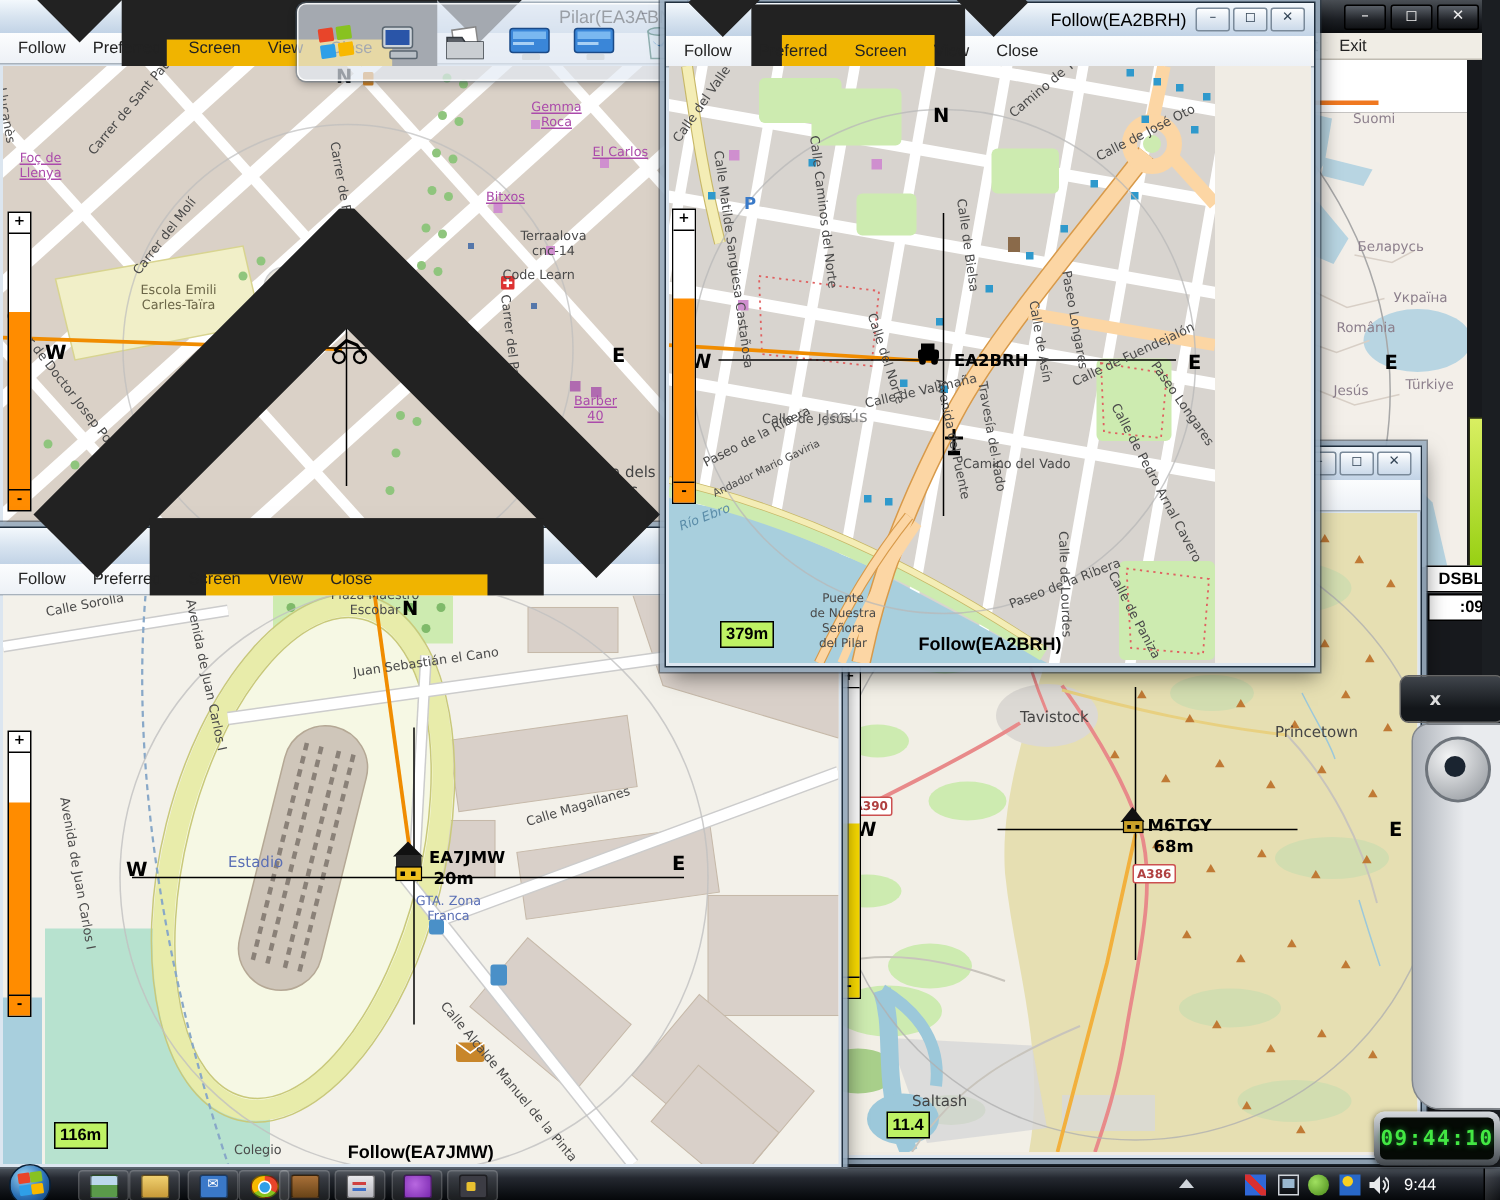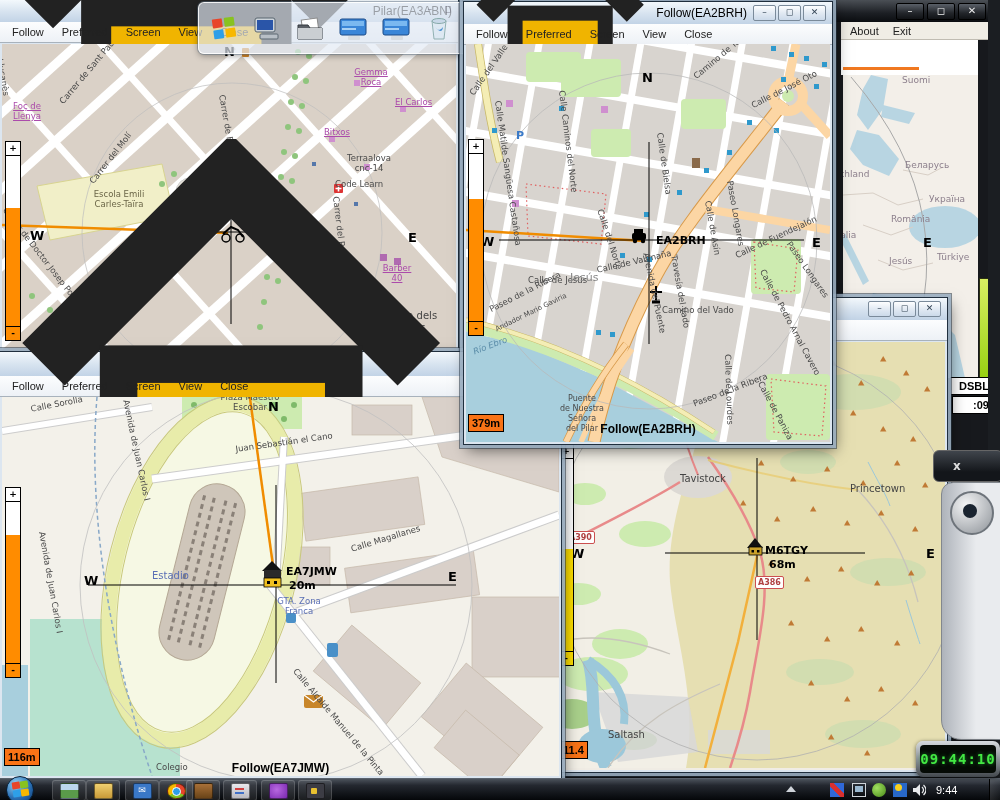--- a/index.html
+++ b/index.html
@@ -28,22 +28,22 @@
   .lbl{position:absolute;font:8.5px "DejaVu Sans",sans-serif;color:#4a4a4a;
        white-space:nowrap;transform-origin:0 0;line-height:1.15;}
   .wrap{white-space:normal;text-align:center;}
   .pk{color:#ab4bab;text-decoration:underline;}
   .br{color:#6b6648;}
   .bl{color:#5a6fb5;}
   .tn{font-size:10px;color:#444;}
   .wt{color:#5a8ca8;font-style:italic;}
   .comp{position:absolute;font:bold 13px "DejaVu Sans",sans-serif;color:#000;}
   .cs{position:absolute;font:bold 11px "DejaVu Sans",sans-serif;color:#000;white-space:nowrap;}
-  .scale{position:absolute;background:#f97316;border:1px solid #000;
-         font:bold 11px/16px "Liberation Sans",sans-serif;color:#000;padding:0 3px;height:16px;}
+  .scale{position:absolute;background:#bef264;border:1px solid #000;
+         font:bold 11px/16px "Liberation Sans",sans-serif;color:#000;padding:0 3px;height:16px;margin-left:32px;}
   .cap{position:absolute;left:0;right:0;text-align:center;
        font:bold 12px "Liberation Sans",sans-serif;color:#000;}
   .badge{position:absolute;background:#fff;border:1px solid #cc5050;color:#b04040;
          font:bold 8px/9px "DejaVu Sans",sans-serif;padding:1px 2px;border-radius:2px;}
   
   .zs{position:absolute;width:14px;border:1px solid #000;background:#fff;display:flex;flex-direction:column;}
   .zp,.zm{height:13px;font:bold 9px/13px "DejaVu Sans",sans-serif;text-align:center;flex:none;}
   .zp{border-bottom:1px solid #000;background:#fff;}
   .zw{flex:none;background:#fff;}
   .zf{flex:1;}
@@ -572,21 +572,21 @@
         <div class="zp">+</div>
         <div class="zw" style="height:33px"></div>
         <div class="zf" style="background:#ff8c00"></div>
         <div class="zm" style="background:#ff8c00">-</div>
       </div>
       <div class="scale" style="left:2px;top:351px">116m</div>
       <div class="cap" style="top:364px">Follow(EA7JMW)</div>
     </div>
   </div>
 
-  <div class="win" style="left:464px;top:2px;width:368px;height:442px">
+  <div class="win" style="left:444px;top:2px;width:432px;height:442px">
     <div class="tbar">
       <svg class="house" viewBox="0 0 12 12">
           <path d="M1 6 L6 1 L11 6" stroke="#222" stroke-width="1.6" fill="none"></path>
           <rect x="3" y="6" width="6" height="5" fill="#f0b400" stroke="#222"></rect>
         </svg>
       <span class="ttl">Follow(EA2BRH)</span>
       <div class="wbtns">
         <div class="wb">–</div>
         <div class="wb">◻</div>
         <div class="wb">✕</div>

